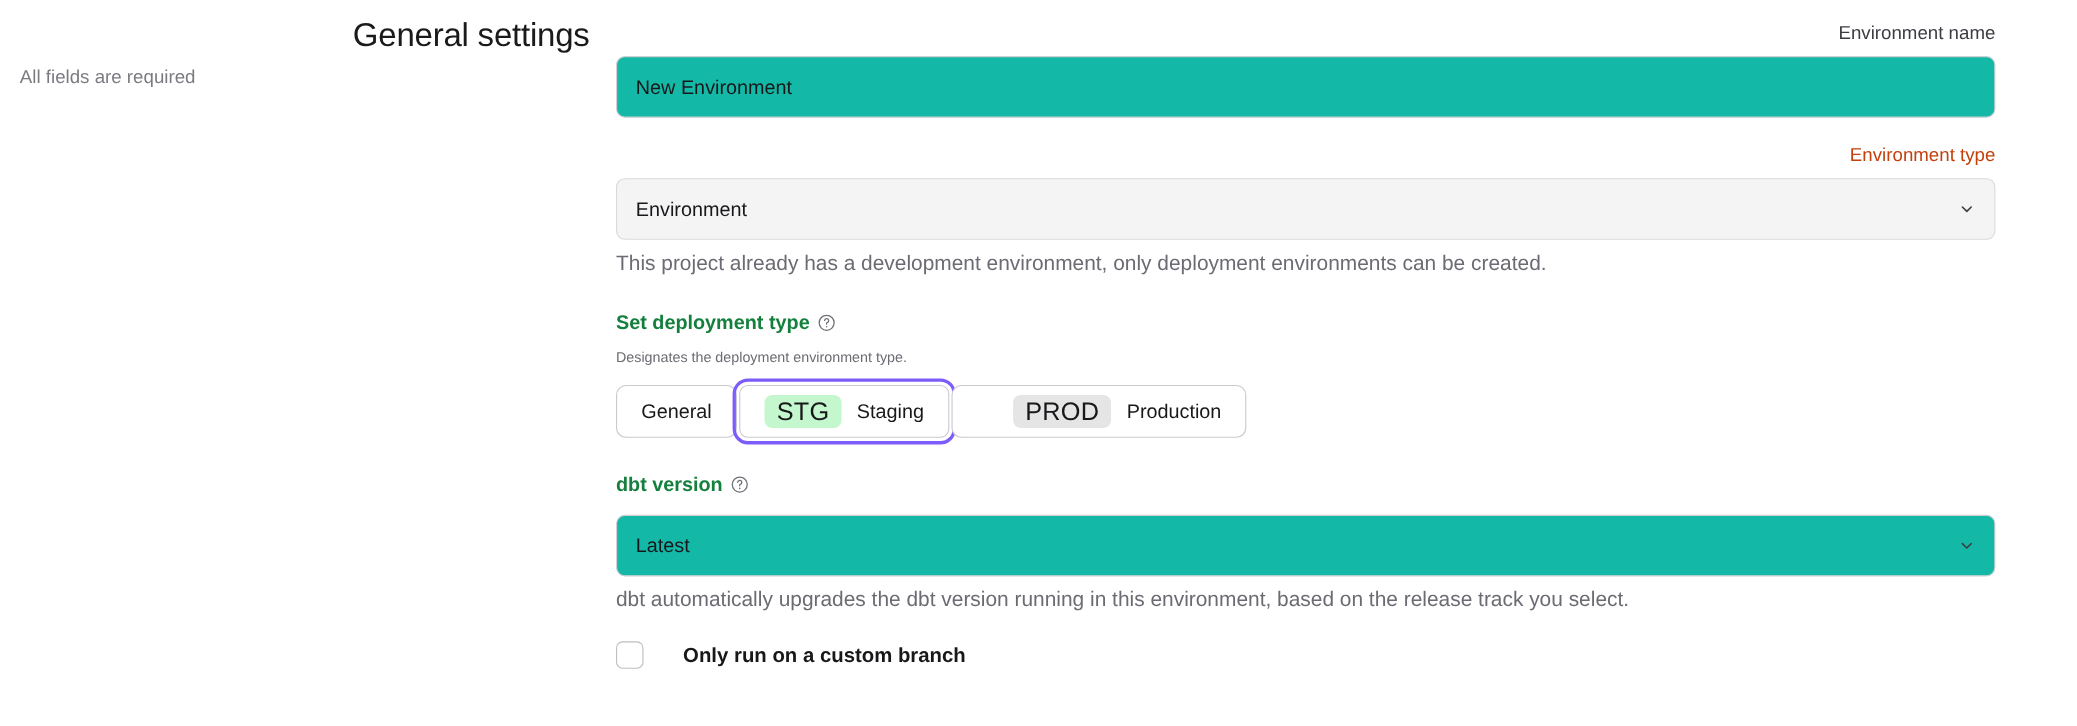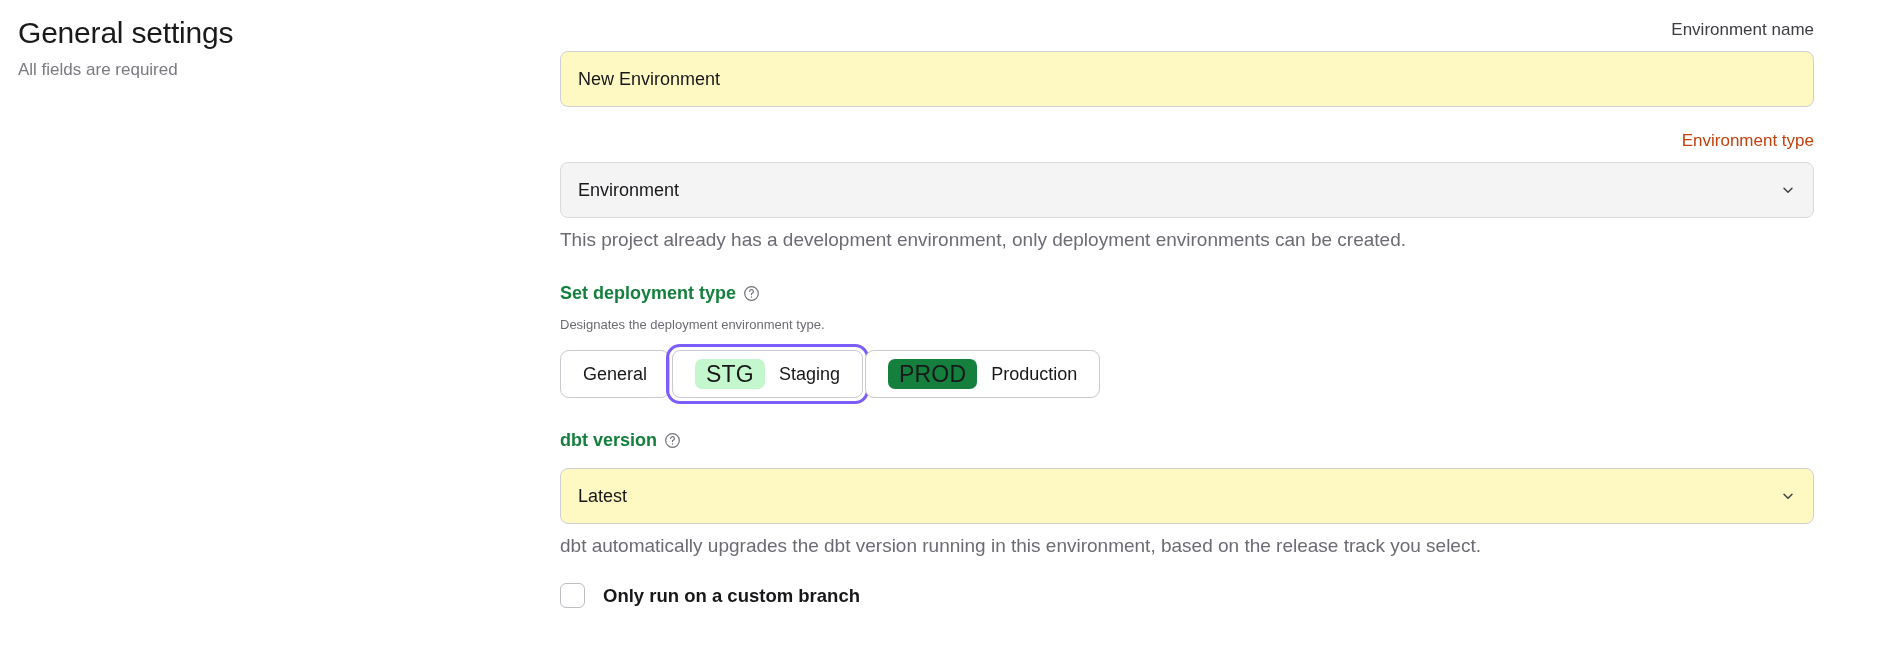--- a/index.html
+++ b/index.html
@@ -28,20 +28,21 @@
     flex: 0 0 560px;
     padding: 14px 24px 0 18px;
   }
 
   .page-title {
     font-size: 30px;
     line-height: 38px;
     font-weight: 400;
     color: #1a1a1a;
     letter-spacing: -0.2px;
+    text-align: right;
   }
 
   .page-subtitle {
     margin-top: 7px;
     font-size: 17px;
     line-height: 22px;
     color: #7a7a81;
     font-weight: 400;
   }
 
@@ -65,21 +66,21 @@
   }
 
   .field-label.disabled { color: #c2410c; }
 
   .text-input,
   .select-input {
     width: 100%;
     height: 56px;
     border: 1px solid #cfcfd4;
     border-radius: 8px;
-    background: #fef9c3;
+    background: #14b8a6;
     font-size: 18px;
     line-height: 54px;
     color: #18181b;
     padding: 0 46px 0 17px;
     font-family: "Liberation Sans", sans-serif;
     display: block;
     position: relative;
     white-space: nowrap;
     overflow: hidden;
     text-overflow: ellipsis;
@@ -181,29 +182,29 @@
     height: 30px;
     padding: 0 11px;
     border-radius: 7px;
     font-size: 23px;
     font-weight: 400;
     letter-spacing: 0.2px;
     color: #18181b;
   }
 
   .seg-btn .seg-badge.stg { background: #c4f7cd; }
-  .seg-btn .seg-badge.prod { background: #15803d; }
+  .seg-btn .seg-badge.prod { background: #e5e5e5; margin-left: 33px; }
 
   .seg-btn .seg-text { font-size: 18px; color: #18181b; }
 
   
   .checkbox-row {
     display: flex;
     align-items: center;
-    gap: 18px;
+    gap: 36px;
     margin-top: 26px;
   }
 
   .checkbox-box {
     width: 25px;
     height: 25px;
     flex: 0 0 25px;
     border: 1px solid #bdbdc4;
     border-radius: 6px;
     background: #ffffff;

